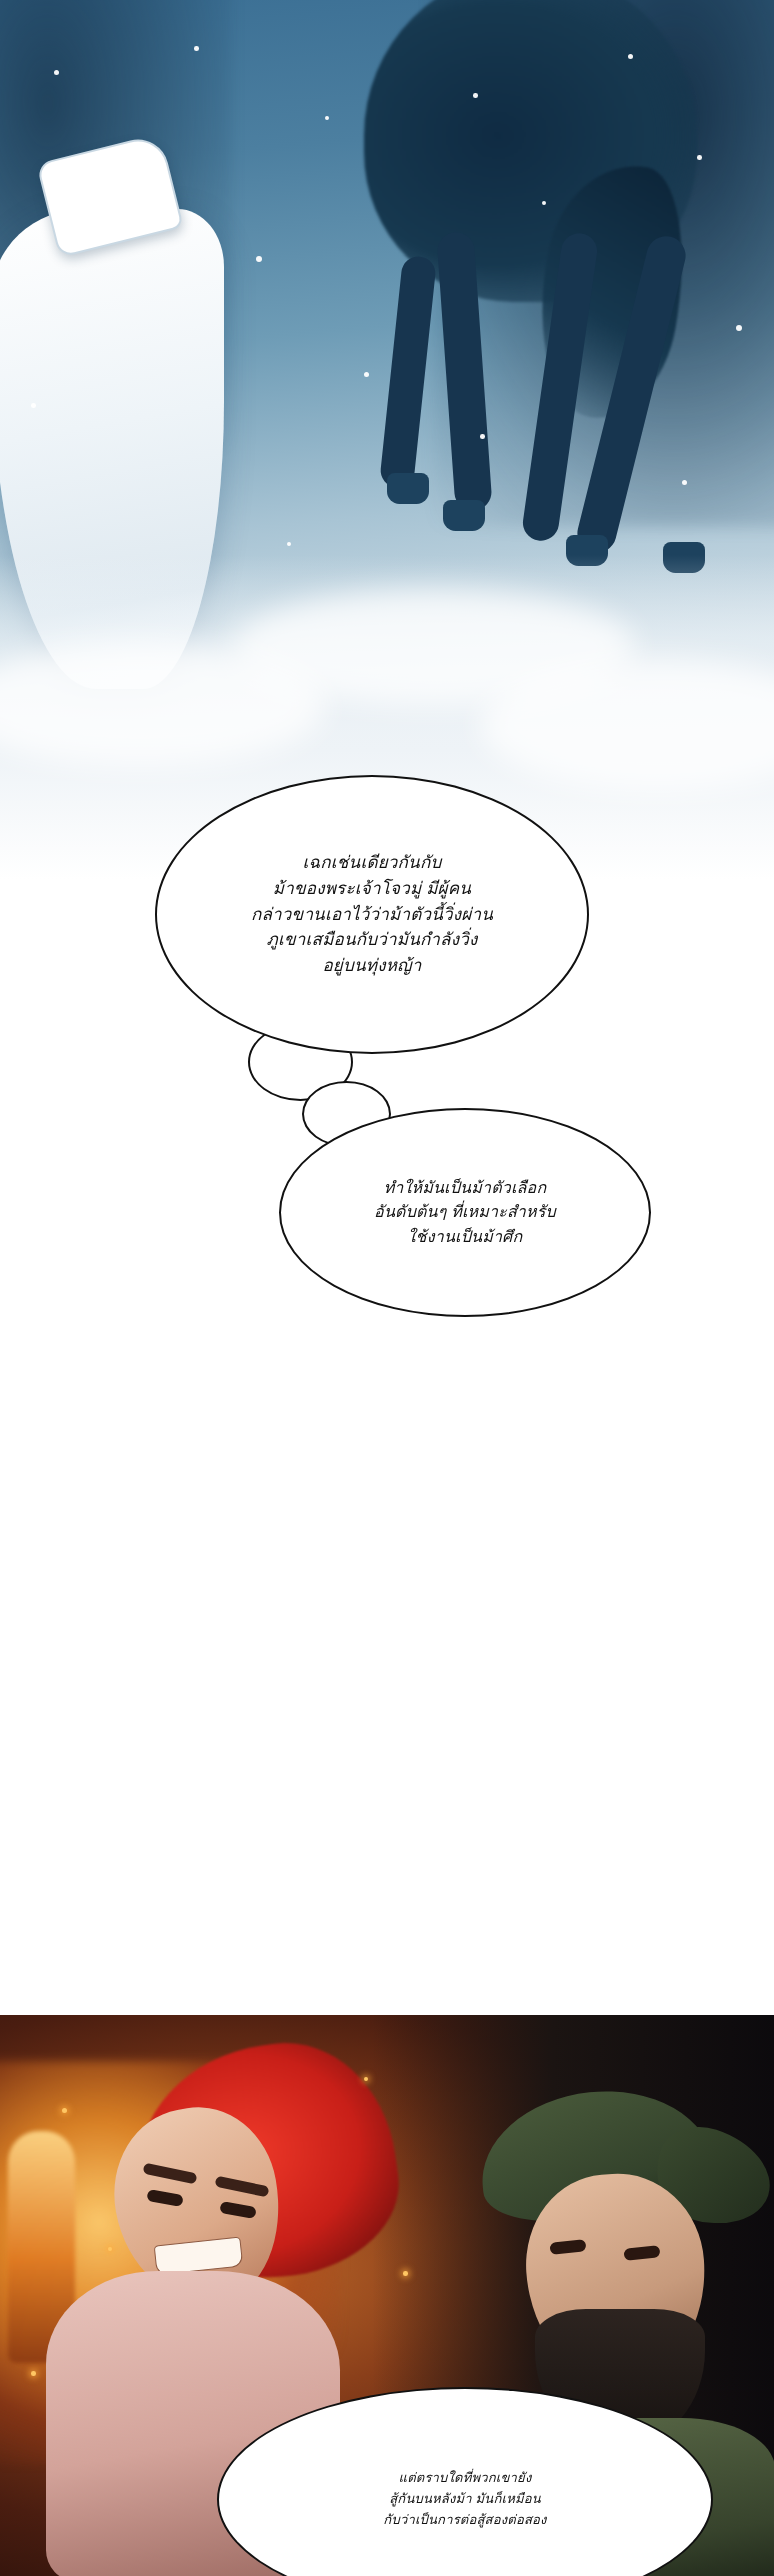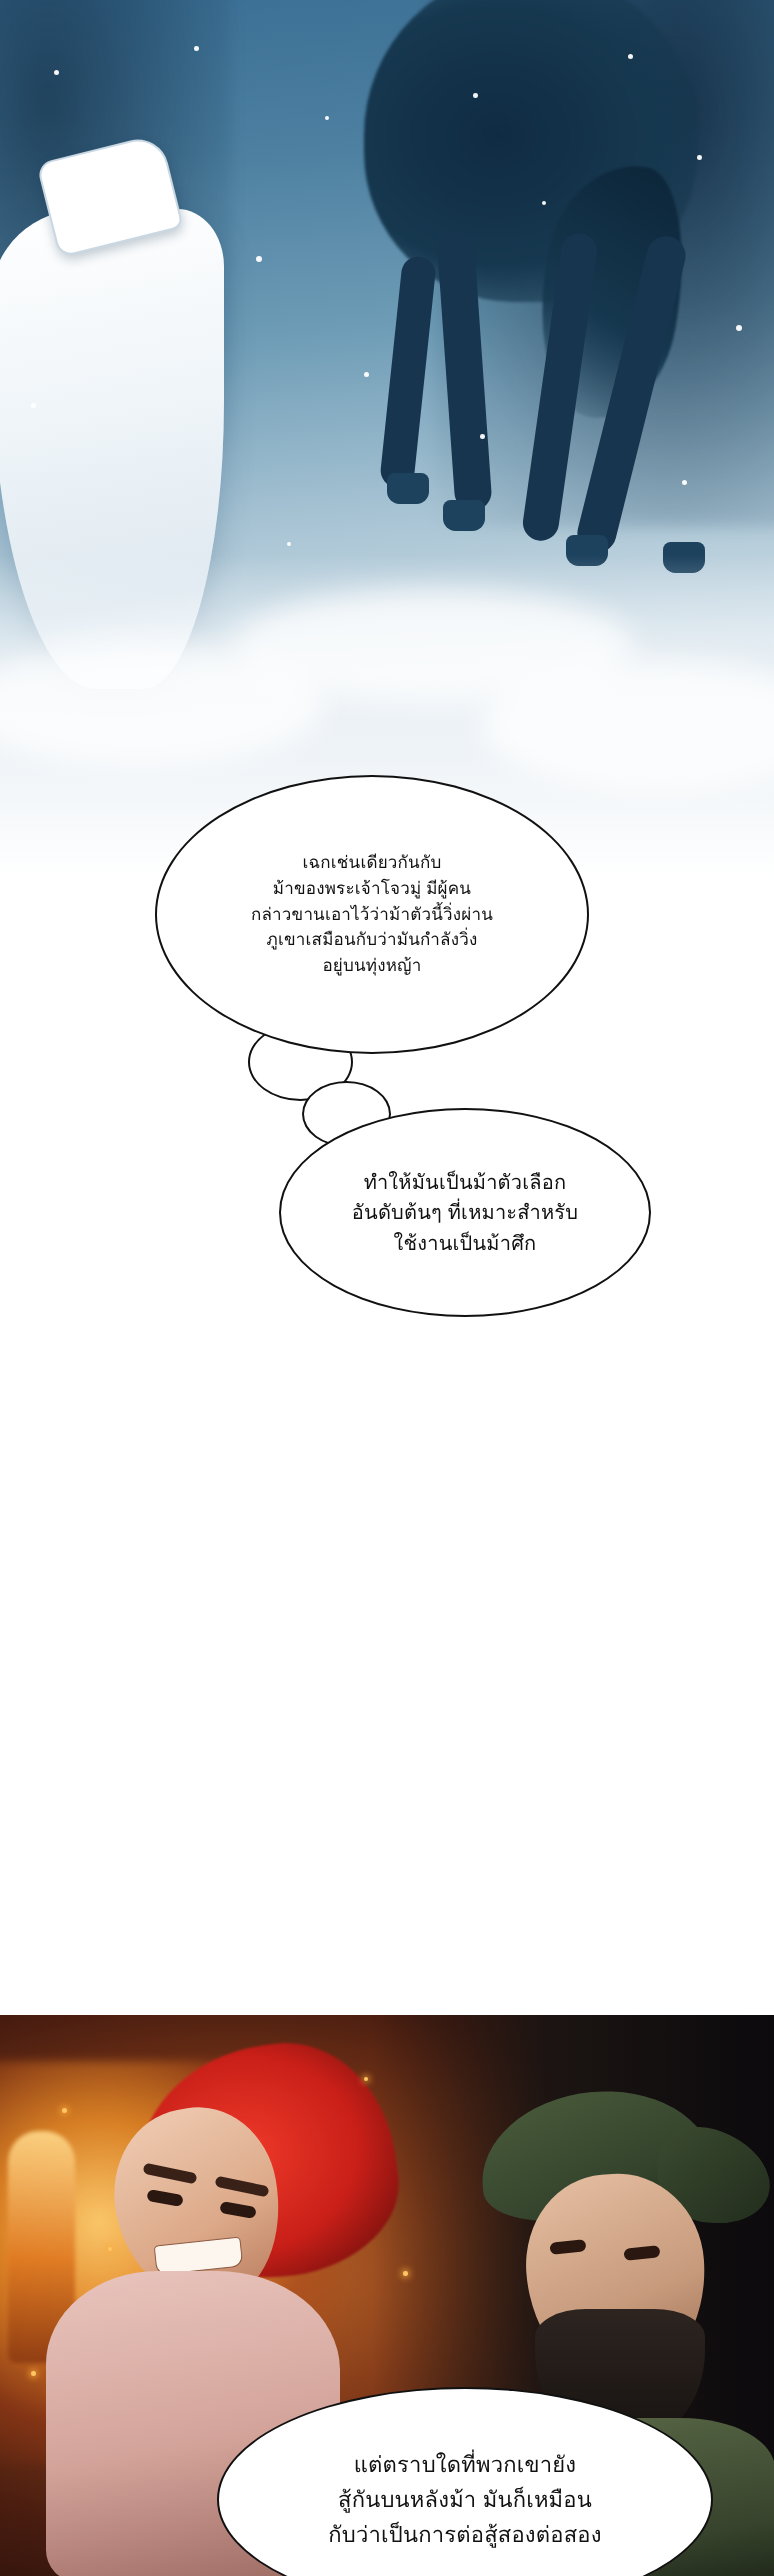--- a/index.html
+++ b/index.html
@@ -9,20 +9,21 @@
   }
   body {
     font-family: "Liberation Sans", sans-serif;
   }
   .page {
     position: relative;
     width: 775px;
     height: 2576px;
     overflow: hidden;
     background: #0f766e;
+    font-style: italic;
   }
 
   
   .panel-snow {
     position: absolute;
     left: 0;
     top: 0;
     width: 775px;
     height: 880px;
     overflow: hidden;
@@ -255,27 +256,27 @@
     background: #ffffff;
     border: 2.3px solid #111111;
     border-radius: 50%;
     z-index: 19;
   }
 
   #b1 { left: 155px; top: 775px; width: 434px; height: 279px; }
   #b1 .txt { font-size: 17px; }
 
   #b2 { left: 279px; top: 1108px; width: 372px; height: 209px; }
-  #b2 .txt { font-size: 20px; }
+  #b2 .txt { font-size: 16px; }
 
   #b3 { left: 70px; top: 1620px; width: 542px; height: 287px; }
   #b3 .txt { font-size: 21px; line-height: 1.6; }
 
   #b4 { left: 217px; top: 2387px; width: 496px; height: 225px; }
-  #b4 .txt { font-size: 22px; line-height: 1.6; }
+  #b4 .txt { font-size: 13px; line-height: 1.6; }
 </style>
 </head>
 <body>
 
 <div class="page">
 
   <div class="panel-snow">
     <div class="snow-dark-left"></div>
     <div class="snow-dark-right"></div>
 

